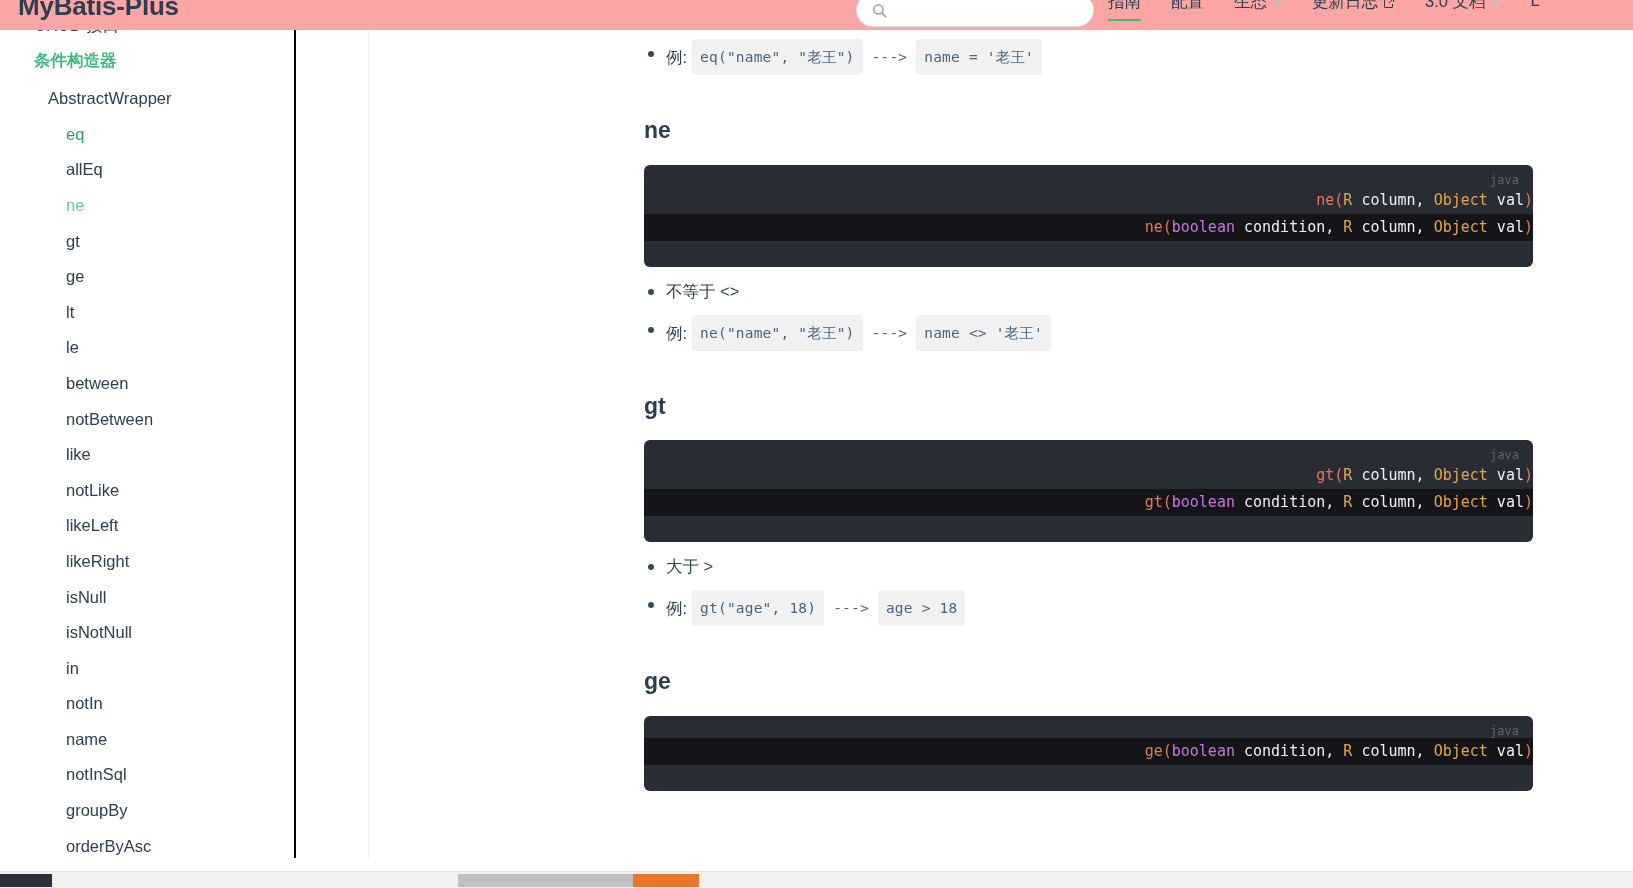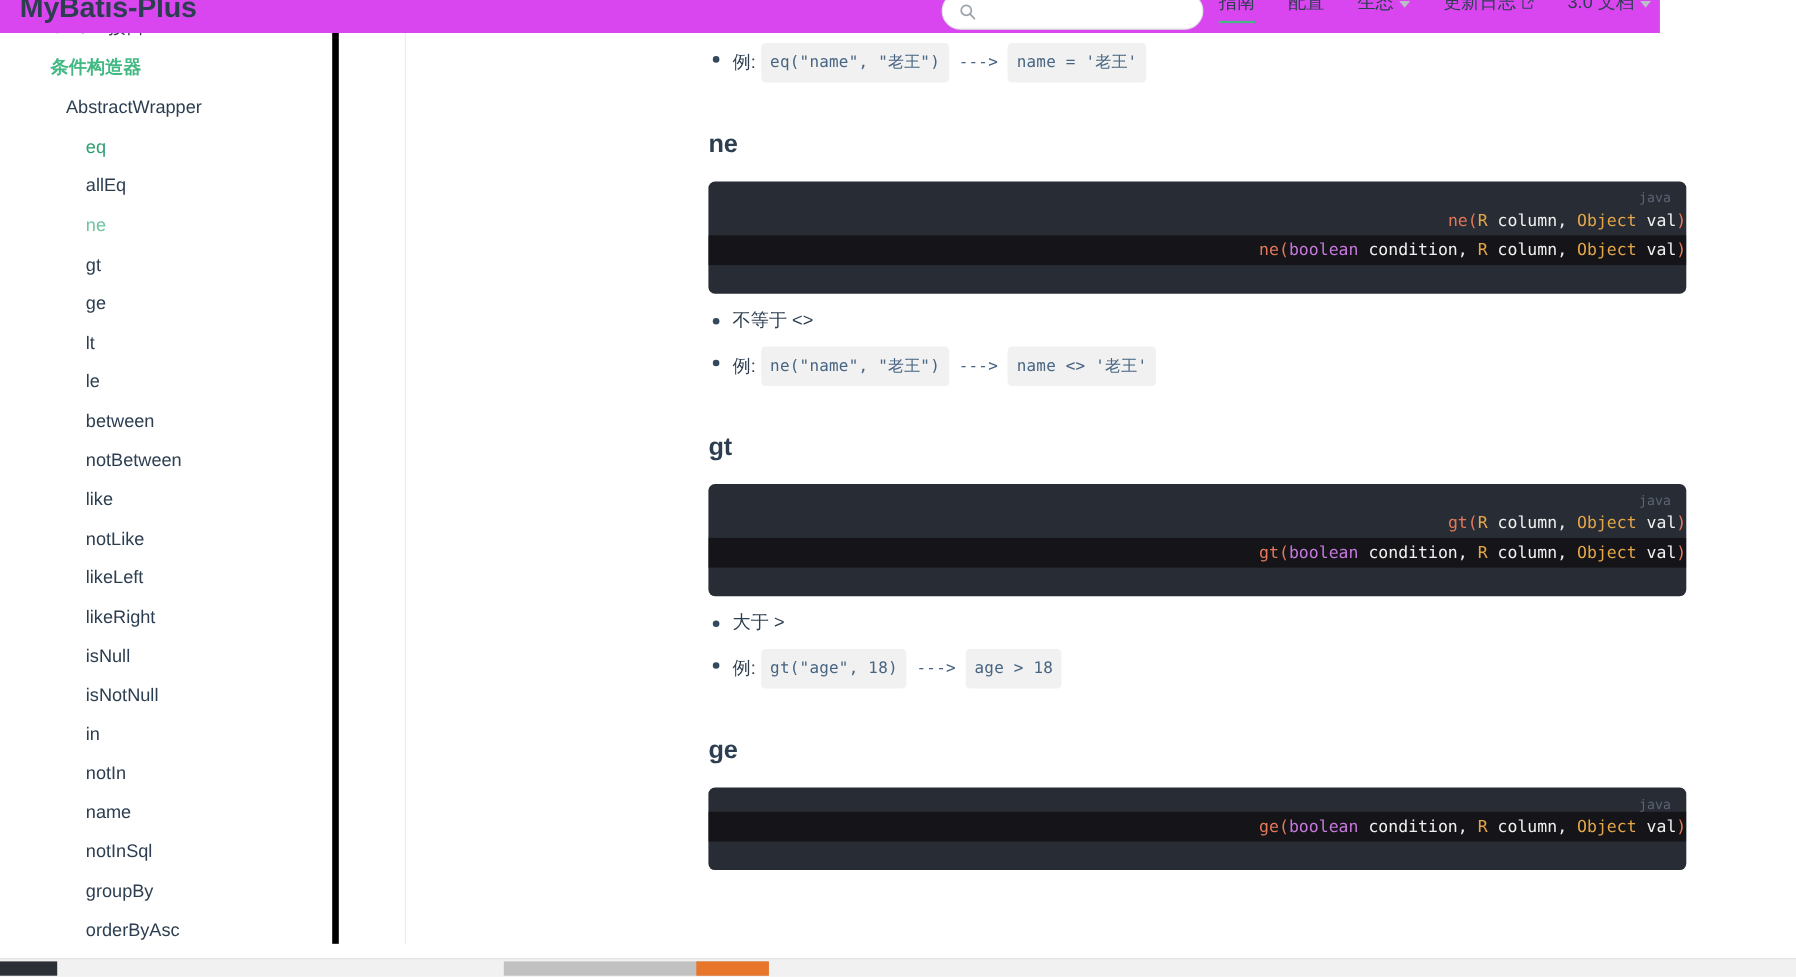--- a/index.html
+++ b/index.html
@@ -7,22 +7,22 @@
     width: 1633px; height: 888px;
     overflow: hidden;
     background: #ffffff;
     font-family: "Liberation Sans", "DejaVu Sans", sans-serif;
     color: #2c3e50;
   }
 
   
   .navbar {
     position: absolute; top: 0; left: 0;
-    width: 1509px; height: 30px;
-    background: #d946ef;
+    width: 1633px; height: 30px;
+    background: #fca5a5;
     display: flex; align-items: flex-start;
     z-index: 30;
     overflow: hidden;
   }
   .brand {
     position: absolute; left: 18px; top: -9px;
     font-size: 26px; font-weight: 600;
     color: #2c3e50; letter-spacing: -0.2px;
     white-space: nowrap;
   }
@@ -62,24 +62,24 @@
     width: 0; height: 0;
     border-left: 5px solid transparent;
     border-right: 5px solid transparent;
     border-top: 6px solid #b9bfc5;
     position: relative; top: 2px;
   }
   .ext-icon { position: relative; top: 1px; color:#2c3e50; display:inline-flex; }
 
   
   .sidebar {
-    position: absolute; left: 16px; top: 30px;
+    position: absolute; left: 4px; top: 30px;
     width: 292px; height: 828px;
     background: #ffffff;
-    border-right: 6px solid #000000;
+    border-right: 2px solid #000000;
     overflow: hidden;
   }
   .sb-inner { position: absolute; left: 0; top: -16px; width: 352px; }
   .sb-group-title {
     font-size: 16.5px; font-weight: 700; color: #42b983;
     padding: 8px 0 8px 30px;
   }
   .sb-cut {
     font-size: 16.5px; color: #2c3e50;
     padding: 0 0 6px 30px; line-height: 22px;

